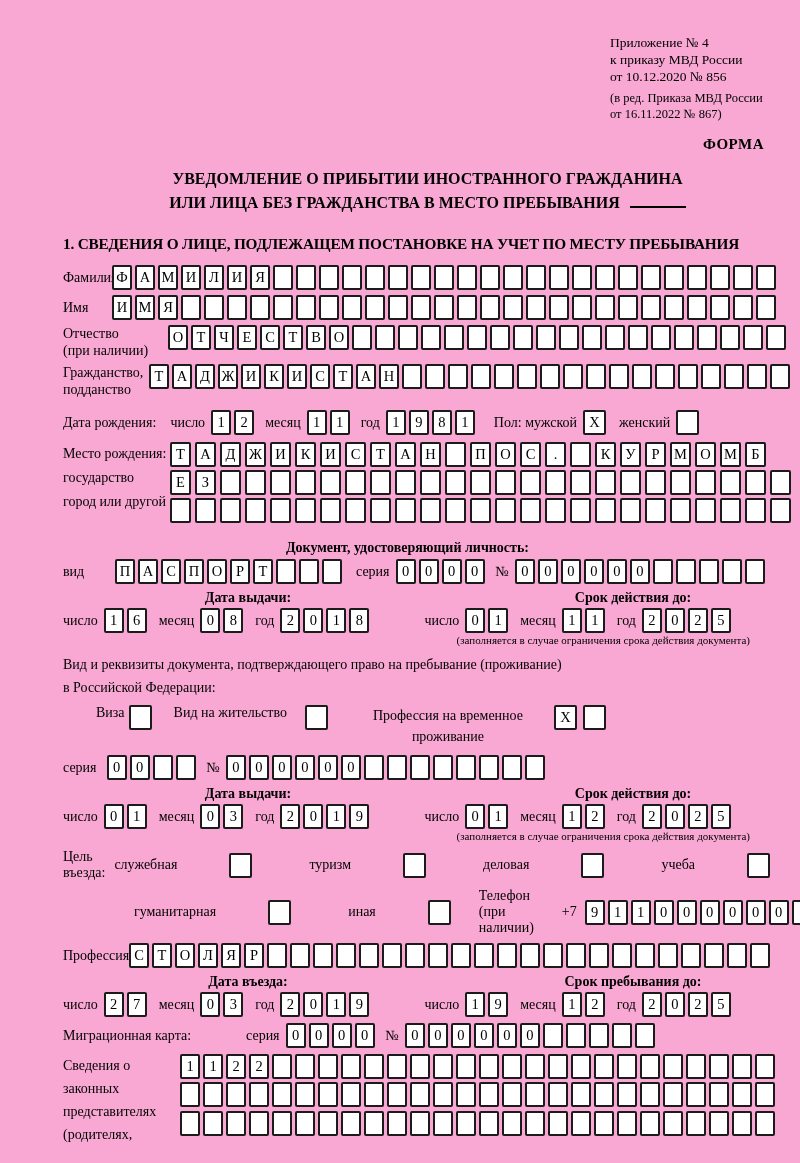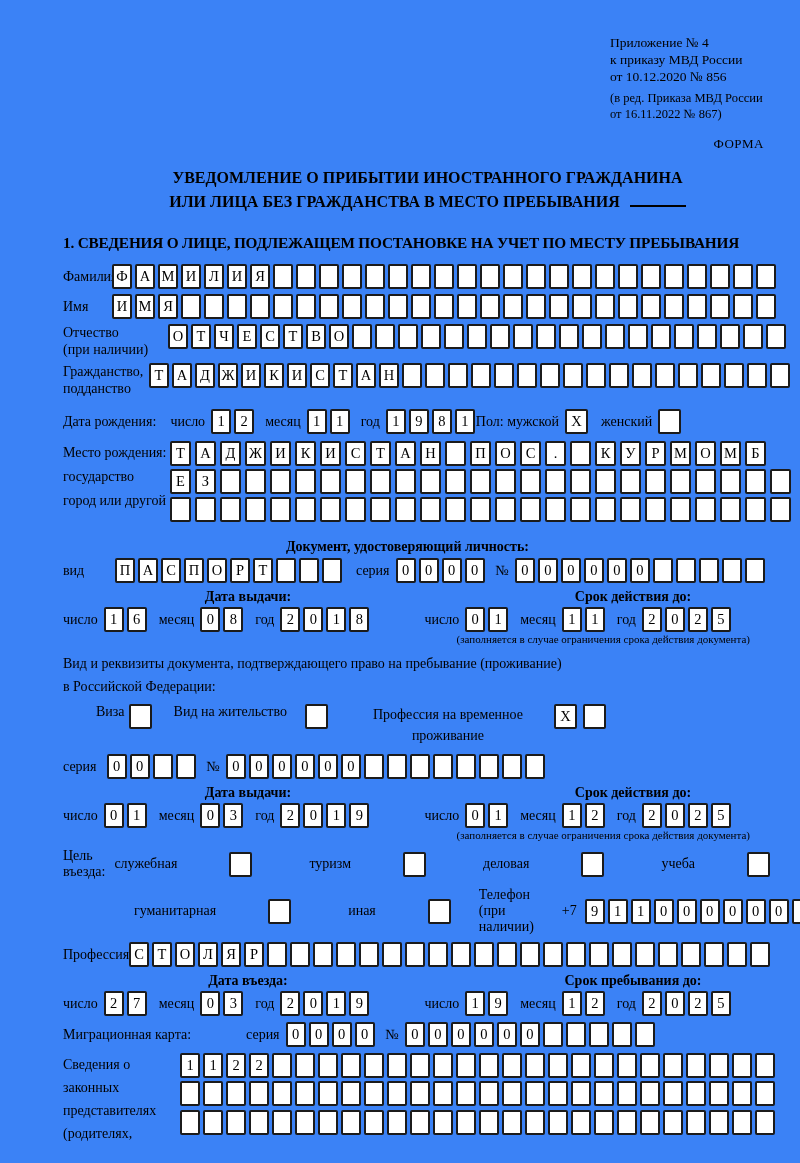--- a/index.html
+++ b/index.html
@@ -1,30 +1,30 @@
 <!DOCTYPE html>
 <html><head>
 <meta charset="utf-8">
 <style>
   html,body { margin:0; padding:0; background:#ffffff; }
   .page {
     position:relative;
     width:800px; height:1163px;
     box-sizing:border-box;
-    background:#3b82f6;
+    background:#f9a8d4;
     color:#000;
     font-family:"Liberation Serif","DejaVu Serif",serif;
     padding:34px 8px 0 63px;
     overflow:hidden;
     font-size:14px;
   }
   
   .appendix { margin-left:auto; width:182px; font-size:13.5px; line-height:17px; }
   .appendix .amend { margin-top:5px; font-size:12.5px; line-height:16px; }
-  .forma { text-align:right; padding-right:28px; font-weight:normal; font-size:13px; margin-top:14px; letter-spacing:.5px; }
+  .forma { text-align:right; padding-right:28px; font-weight:bold; font-size:15px; margin-top:14px; letter-spacing:.5px; }
 
   
   .title { text-align:center; font-weight:bold; font-size:16px; line-height:24px; margin-top:14px; }
   .title-underline { display:inline-block; width:56px; border-bottom:2px solid #000; margin-left:10px; }
 
   .section-heading { font-weight:bold; font-size:15.3px; margin-top:20px; letter-spacing:-0.2px; }
 
   
   .frow { display:flex; align-items:center; margin-top:5px; }
   .frow.top { align-items:flex-start; }
@@ -249,21 +249,21 @@
         <span class="cell">1</span>
         <span class="cell">1</span>
       </span>
     <span class="opt-label">год</span>
     <span class="cells">
         <span class="cell">1</span>
         <span class="cell">9</span>
         <span class="cell">8</span>
         <span class="cell">1</span>
       </span>
-    <span class="opt-label" style="margin-left:1px;">Пол: мужской</span>
+    <span class="opt-label" style="margin-left:19px;">Пол: мужской</span>
     <span class="cells checkbox">
         <span class="cell">X</span>
       </span>
     <span class="opt-label" style="margin-left:13px;">женский</span>
     <span class="cells checkbox">
         <span class="cell"></span>
       </span>
   </div>
 
   <div class="frow top" style="margin-top:7px;">

